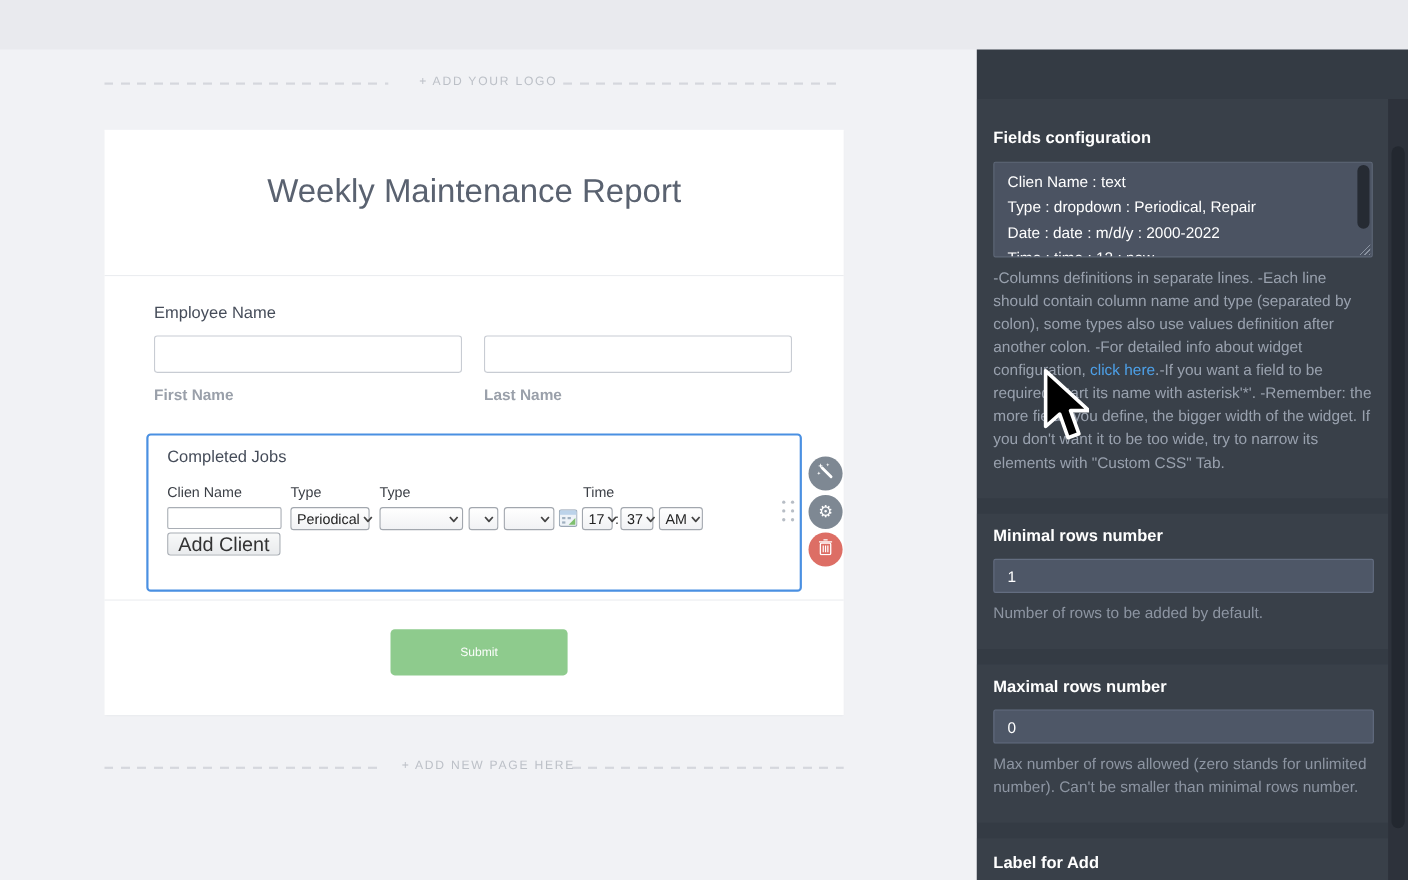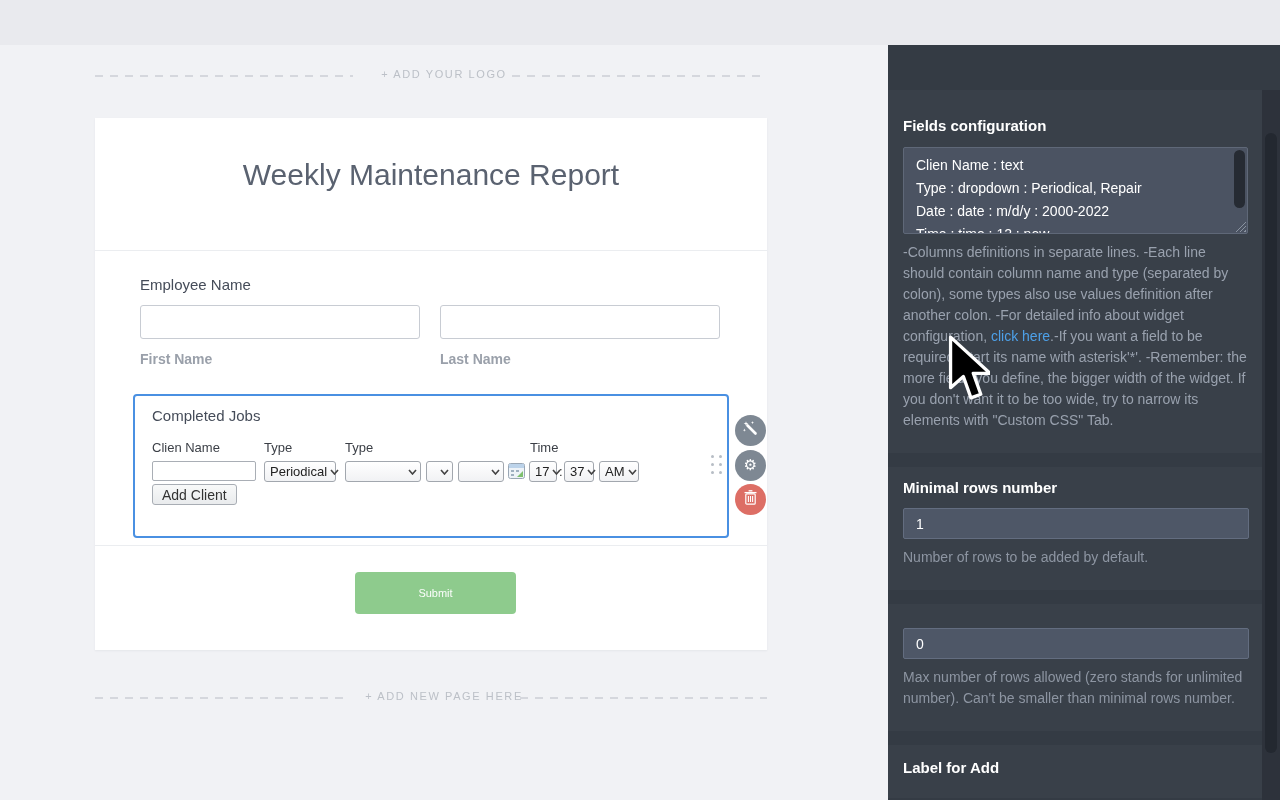--- a/index.html
+++ b/index.html
@@ -37,21 +37,21 @@
   .w-label { position:absolute; left:17px; top:11px; font-size:15px; color:#454c59; }
   .w-col-label { position:absolute; top:44px; font-size:13px; color:#3b3f46; }
   .w-text-input { position:absolute; left:17px; top:65px; width:104px; height:20px;
                   border:1px solid #a9aeb5; border-radius:2px; background:#fff; }
   .sel { position:absolute; top:65px; height:21px; display:flex; align-items:center;
          justify-content:space-between; padding:0 3px 0 5px; font-size:13px; color:#222;
          border:1px solid #a2a7ae; border-radius:3px; background:linear-gradient(#ffffff,#f1f2f4);
          cursor:pointer; }
   .sel .chev { flex:0 0 auto; margin-left:3px; display:flex; }
   .w-colon { position:absolute; top:68px; font-size:13px; color:#333; }
-  .add-client-btn { position:absolute; left:17px; top:88px; height:21px; padding:0 9px; font-size:14px;
+  .add-client-btn { position:absolute; left:17px; top:88px; height:21px; padding:0 9px; font-size:18px;
                     color:#333; border:1px solid #a8adb4; border-radius:3px;
                     background:linear-gradient(#f8f9f9,#e9ebed); cursor:pointer; }
   .cal-icon { position:absolute; left:373px; top:67px; width:17px; height:16px; cursor:pointer; }
 
   
   .drag-handle { position:absolute; left:711px; top:410px; display:grid;
                  grid-template-columns:3px 3px; grid-template-rows:3px 3px 3px; gap:5px 5px; cursor:grab; }
   .drag-handle i { width:3px; height:3px; border-radius:50%; background:#b7bdc5; }
   .act-circle { position:absolute; left:735px; width:31px; height:31px; border-radius:50%;
                 display:flex; align-items:center; justify-content:center; cursor:pointer; }
@@ -269,20 +269,21 @@
         <div class="p-desc"><span>-Columns definitions in separate lines. -Each line should contain column name and type (separated by colon), some types also use values definition after another colon. -For detailed info about widget configuration, </span><span class="p-link">click here</span><span>.-If you want a field to be required, start its name with asterisk'*'. -Remember: the more fields you define, the bigger width of the widget. If you don't want it to be too wide, try to narrow its elements with "Custom CSS" Tab.</span></div>
       </div>
 
       <div class="p-section pt-md">
         <div class="p-heading">Minimal rows number</div>
         <input class="p-input" value="1" style="">
         <div class="p-help">Number of rows to be added by default.</div>
       </div>
 
       <div class="p-section pt-md">
+        <div class="p-heading">Maximal rows number</div>
         <input class="p-input" value="0" style="">
         <div class="p-help">Max number of rows allowed (zero stands for unlimited number). Can't be smaller than minimal rows number.</div>
       </div>
 
       <div class="p-section pt-sm">
         <div class="p-heading">Label for Add</div>
       </div>
     </div>
 
     <div class="scroll-track">

